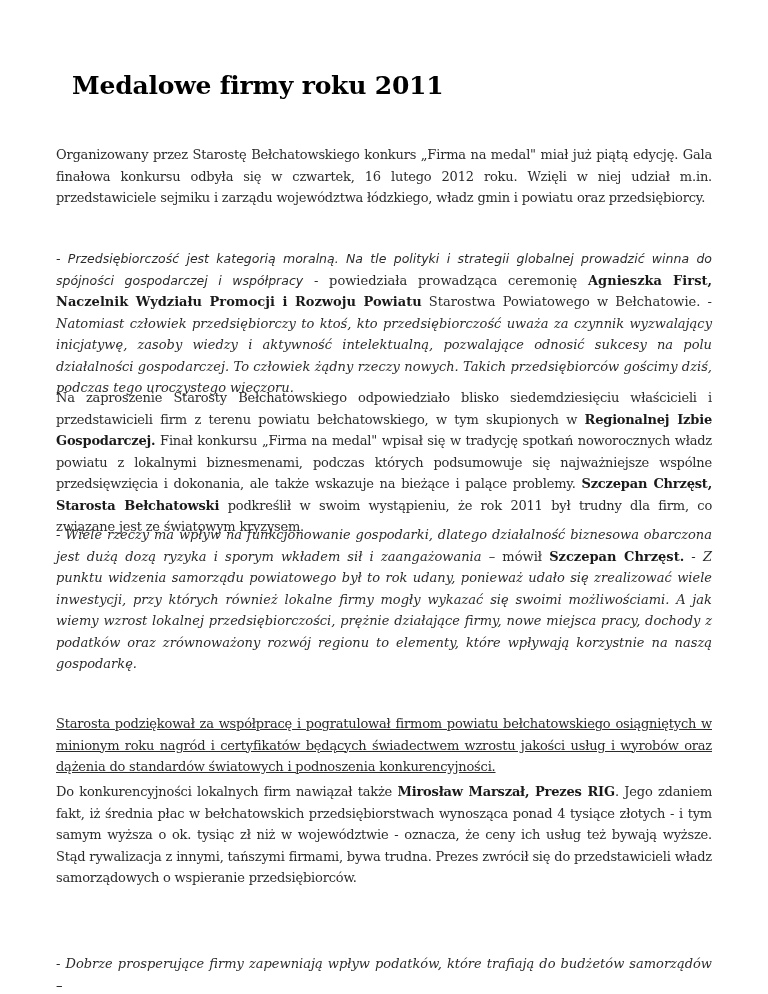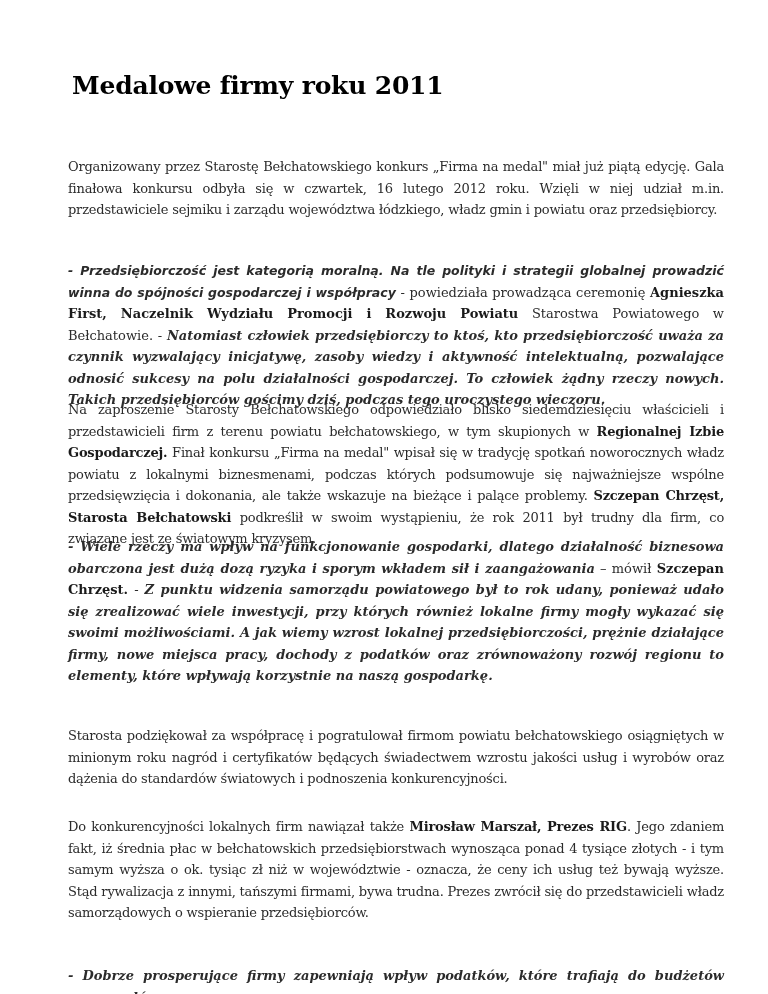--- a/index.html
+++ b/index.html
@@ -1,31 +1,31 @@
 <!DOCTYPE html>
 <html><head>
 <meta charset="utf-8">
 <style>
   html, body { margin: 0; padding: 0; background: #ffffff; }
   body { width: 768px; height: 994px; overflow: hidden; position: relative; }
   .page { position: absolute; left: 56px; top: 0; width: 656px; color: #2b2b2b;
           font-family: "DejaVu Serif", serif; font-size: 13px; line-height: 21.5px; }
   h1 { position: absolute; top: 54px; left: 0; margin: 16px; font-family: "DejaVu Serif", serif;
        font-weight: bold; font-size: 25px; line-height: 32px; color: #000; letter-spacing: -0.2px; white-space: nowrap; }
-  p { margin: 12px; text-align: justify; position: absolute; left: 0; width: 656px; }
+  p { margin: 0; text-align: justify; position: absolute; left: 0; width: 656px; }
   p.tight { letter-spacing: -0.2px; }
   .p1 { top: 144px; }
   .p2 { top: 248px; }
   .p3 { top: 387px; }
   .p4 { top: 524px; }
-  .p5 { top: 713px; }
-  .p6 { top: 804px; }
+  .p5 { top: 713px; text-decoration: underline; }
+  .p6 { top: 781px; }
   .p7 { top: 953px; }
   b { font-weight: bold; color: #1a1a1a; }
-  i { font-style: italic; font-weight: bold; }
+  i { font-style: italic; }
   .sans { font-family: "DejaVu Sans", sans-serif; font-size: 12.5px; }
 </style>
 </head>
 <body>
 
 <div class="page">
   <h1>Medalowe firmy roku 2011</h1>
 
   <p class="p1 tight">Organizowany przez Starostę Bełchatowskiego konkurs „Firma na medal" miał już piątą edycję. Gala finałowa konkursu odbyła się w czwartek, 16 lutego 2012 roku. Wzięli w niej udział m.in. przedstawiciele sejmiku i zarządu województwa łódzkiego, władz gmin i powiatu oraz przedsiębiorcy.</p>
 

